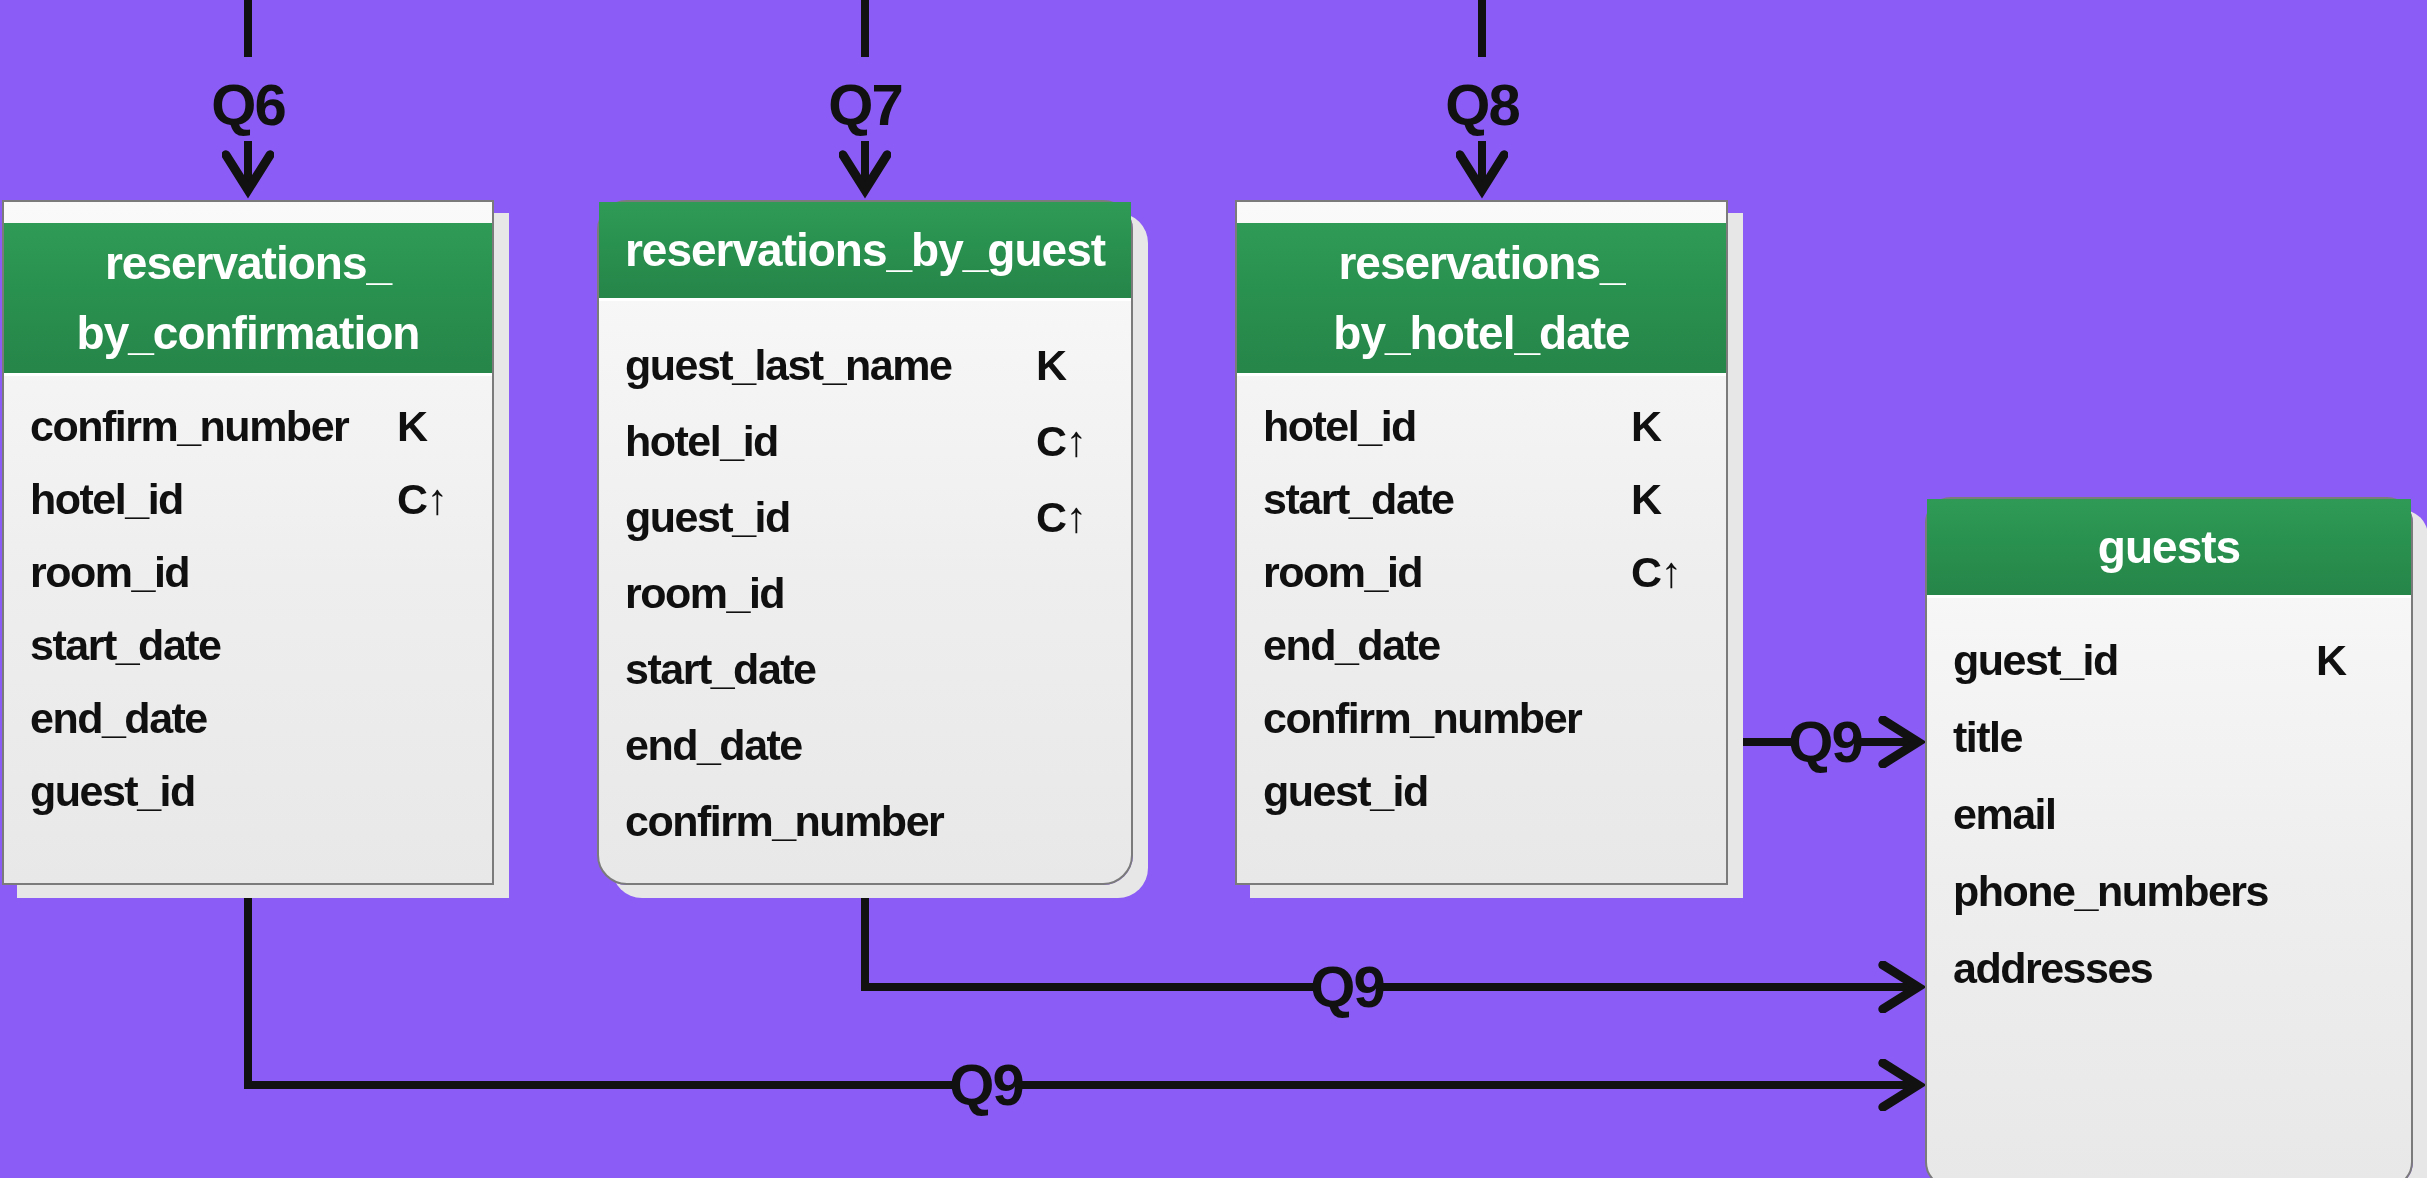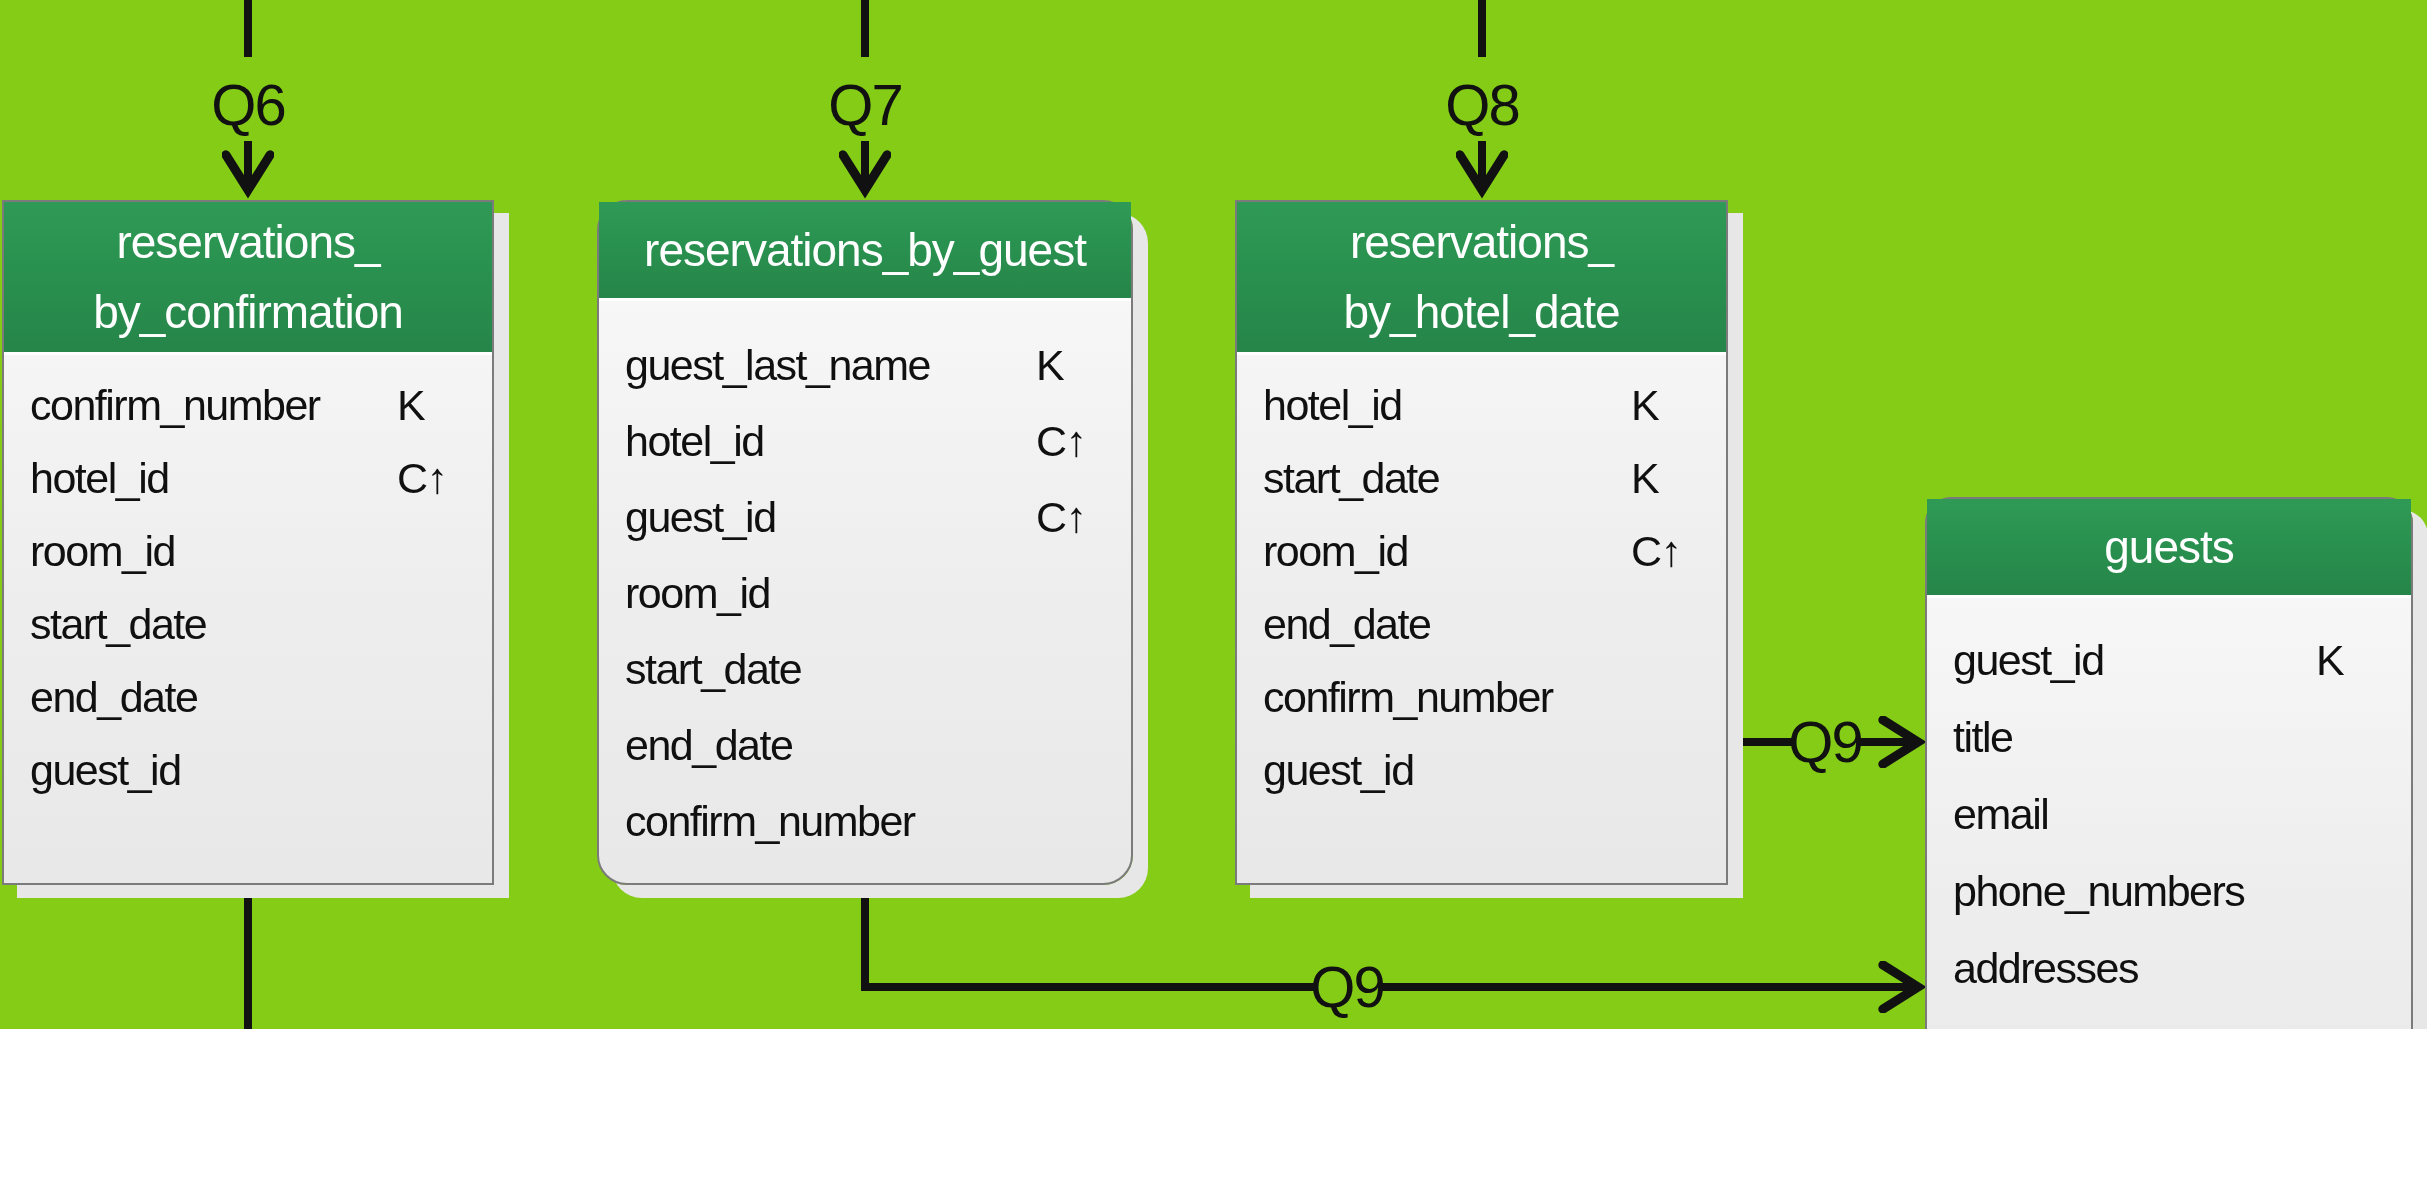--- a/index.html
+++ b/index.html
@@ -1,21 +1,22 @@
 <!DOCTYPE html>
 <html><head>
 <meta charset="utf-8">
 <style>
   html,body{margin:0;padding:0;background:#ffffff;}
   #canvas{
     position:relative;
-    width:2427px;height:1029px;
-    background:#84cc16;
+    width:2427px;height:1178px;
+    background:#8b5cf6;
     font-family:"Liberation Sans", sans-serif;
     overflow:hidden;
+    font-weight:bold;
   }
   
   #wires{position:absolute;left:0;top:0;z-index:1;}
   .wire{stroke:#111111;stroke-width:8;fill:none;}
   .qlabel{
     font-family:"Liberation Sans", sans-serif;
     font-size:58px;letter-spacing:-2px;
     fill:#111111;text-anchor:middle;
   }
   
@@ -26,21 +27,21 @@
     box-shadow:15px 13px 0 #e7e7e7;
   }
   .hdr{
     box-sizing:border-box;
     background:linear-gradient(180deg,#2f9a56 0%,#29914f 45%,#268549 100%);
     color:#ffffff;text-align:center;
     border-bottom:3px solid #ffffff;
     display:flex;flex-direction:column;justify-content:center;align-items:center;
     font-size:46px;letter-spacing:-1px;white-space:nowrap;
   }
-  .hdr.two{height:153px;line-height:70px;}
+  .hdr.two{height:153px;line-height:70px;margin-top:21px;}
   .hdr.one{height:99px;line-height:96px;}
   .body{box-sizing:border-box;}
   .t1 .body,.t3 .body{padding-top:14px;}
   .t2 .body{padding-top:26px;}
   .t4 .body{padding-top:24px;}
   .row{display:flex;align-items:center;font-size:43px;letter-spacing:-1.5px;color:#101010;white-space:nowrap;}
   .t1 .row,.t3 .row{height:73px;}
   .t2 .row{height:76px;}
   .t4 .row{height:77px;}
   .rname{flex:1 1 auto;padding-left:26px;}

